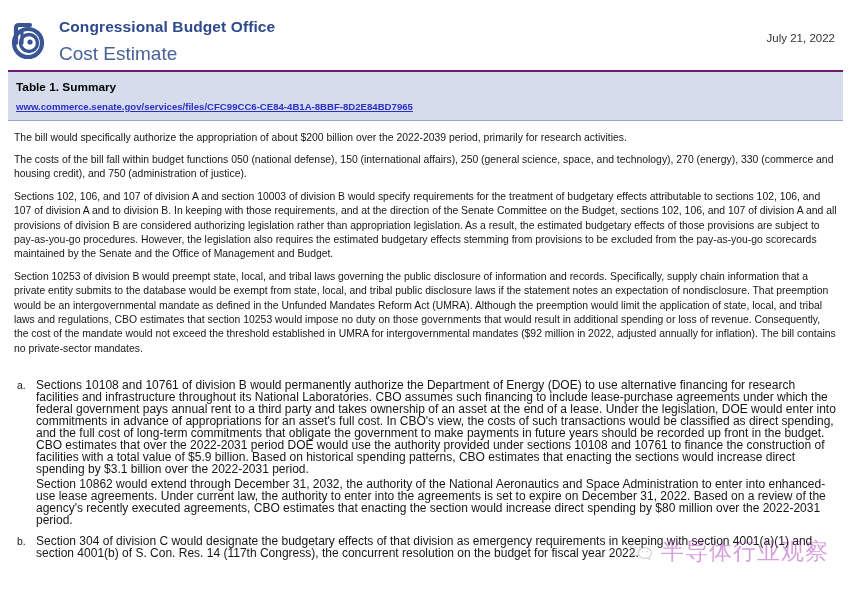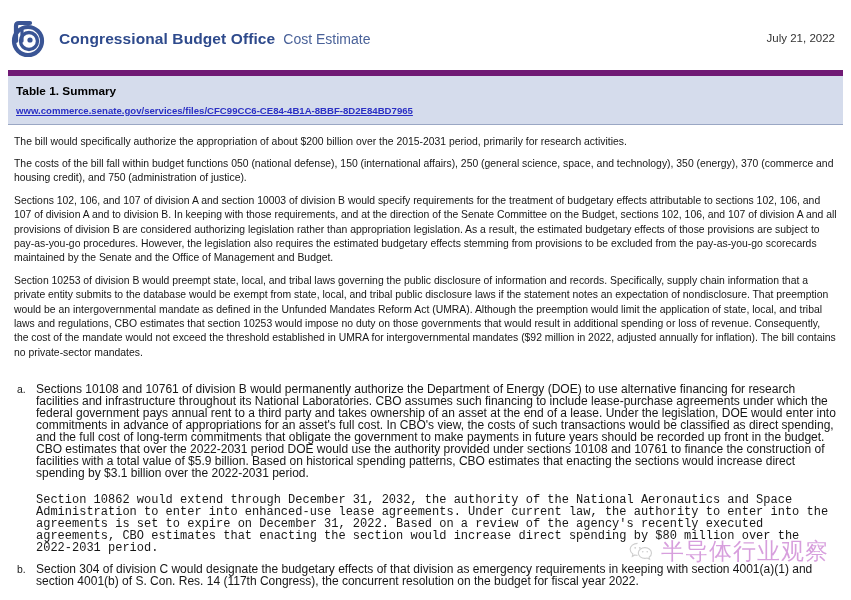--- a/index.html
+++ b/index.html
@@ -31,52 +31,52 @@
     align-items: center;
   }
   .logo-mark {
     width: 42px;
     height: 42px;
     flex: 0 0 42px;
     margin-right: 9px;
   }
   .brand-text {
     display: flex;
-    flex-direction: row;
+    flex-direction: column;
     justify-content: center;
     padding-top: 1px;
     gap: 8px;
   }
   .brand-line1 {
     font-size: 15.5px;
     font-weight: bold;
     color: #2e4a8c;
     letter-spacing: 0.1px;
     line-height: 18px;
   }
   .brand-line2 {
-    font-size: 14px;
+    font-size: 19px;
     font-weight: normal;
     color: #4a6299;
     line-height: 17px;
     margin-top: 1px;
   }
   .header-date {
     position: absolute;
     right: 16px;
     top: 32px;
     font-size: 11.5px;
     color: #333333;
   }
 
   
   .title-band {
     margin: 8px 8px 0 8px;
     background: #d5dcec;
-    border-top: 6px solid #701a75;
+    border-top: 2px solid #701a75;
     border-bottom: 1px solid #9aa7c4;
     padding: 7px 8px 6px 8px;
     box-sizing: border-box;
   }
   .title-line {
     font-size: 11.8px;
     font-weight: bold;
     color: #000000;
     line-height: 16.5px;
   }
@@ -122,21 +122,21 @@
   }
   .letter-body {
     flex: 1 1 auto;
   }
   .letter-body p {
     font-size: 12px;
     line-height: 12px;
     color: #161616;
     margin: 0;
   }
-  .letter-body p + p { margin-top: 15px; font-family: Liberation Mono, monospace; }
+  .letter-body p + p { margin-top: 3px; }
 
   
   .watermark {
     position: absolute;
     right: 22px;
     bottom: 33px;
     display: flex;
     align-items: center;
     opacity: 0.42;
     pointer-events: none;
@@ -178,22 +178,22 @@
   <div class="header-date">July 21, 2022</div>
 </div>
 
 <div class="title-band">
   <div class="title-line">Table 1. Summary</div>
   <a class="title-url" href="#">www.commerce.senate.gov/services/files/CFC99CC6-CE84-4B1A-8BBF-8D2E84BD7965</a>
 </div>
 
 <div class="body-wrap">
 
-  <p class="para first">The bill would specifically authorize the appropriation of about $200 billion over the 2015-2031 period, primarily for research activities.</p>
-  <p class="para">The costs of the bill fall within budget functions 050 (national defense), 150 (international affairs), 250 (general science, space, and technology), 350 (energy), 370 (commerce and housing credit), and 750 (administration of justice).</p>
+  <p class="para first">The bill would specifically authorize the appropriation of about $200 billion over the 2022-2039 period, primarily for research activities.</p>
+  <p class="para">The costs of the bill fall within budget functions 050 (national defense), 150 (international affairs), 250 (general science, space, and technology), 270 (energy), 330 (commerce and housing credit), and 750 (administration of justice).</p>
   <p class="para">Sections 102, 106, and 107 of division A and section 10003 of division B would specify requirements for the treatment of budgetary effects attributable to sections 102, 106, and 107 of division A and to division B. In keeping with those requirements, and at the direction of the Senate Committee on the Budget, sections 102, 106, and 107 of division A and all provisions of division B are considered authorizing legislation rather than appropriation legislation. As a result, the estimated budgetary effects of those provisions are subject to pay-as-you-go procedures. However, the legislation also requires the estimated budgetary effects stemming from provisions to be excluded from the pay-as-you-go scorecards maintained by the Senate and the Office of Management and Budget.</p>
   <p class="para">Section 10253 of division B would preempt state, local, and tribal laws governing the public disclosure of information and records. Specifically, supply chain information that a private entity submits to the database would be exempt from state, local, and tribal public disclosure laws if the statement notes an expectation of nondisclosure. That preemption would be an intergovernmental mandate as defined in the Unfunded Mandates Reform Act (UMRA). Although the preemption would limit the application of state, local, and tribal laws and regulations, CBO estimates that section 10253 would impose no duty on those governments that would result in additional spending or loss of revenue. Consequently, the cost of the mandate would not exceed the threshold established in UMRA for intergovernmental mandates ($92 million in 2022, adjusted annually for inflation). The bill contains no private-sector mandates.</p>
 
   <div class="gap"></div>
 
   <div class="lettered">
     <div class="letter-marker">a.</div>
     <div class="letter-body">
       <p>Sections 10108 and 10761 of division B would permanently authorize the Department of Energy (DOE) to use alternative financing for research facilities and infrastructure throughout its National Laboratories. CBO assumes such financing to include lease-purchase agreements under which the federal government pays annual rent to a third party and takes ownership of an asset at the end of a lease. Under the legislation, DOE would enter into commitments in advance of appropriations for an asset's full cost. In CBO's view, the costs of such transactions would be classified as direct spending, and the full cost of long-term commitments that obligate the government to make payments in future years should be recorded up front in the budget. CBO estimates that over the 2022-2031 period DOE would use the authority provided under sections 10108 and 10761 to finance the construction of facilities with a total value of $5.9 billion. Based on historical spending patterns, CBO estimates that enacting the sections would increase direct spending by $3.1 billion over the 2022-2031 period.</p>
       <p>Section 10862 would extend through December 31, 2032, the authority of the National Aeronautics and Space Administration to enter into enhanced-use lease agreements. Under current law, the authority to enter into the agreements is set to expire on December 31, 2022. Based on a review of the agency's recently executed agreements, CBO estimates that enacting the section would increase direct spending by $80 million over the 2022-2031 period.</p>

